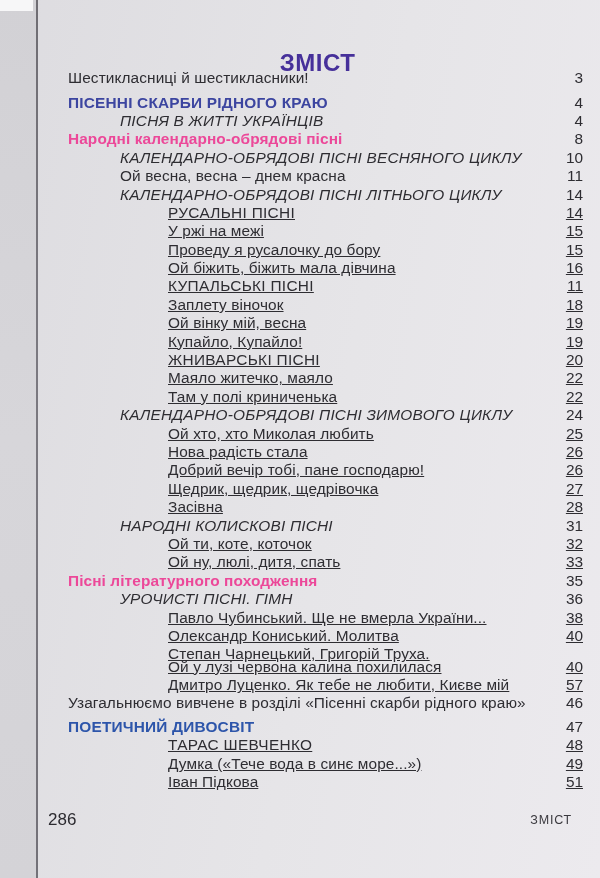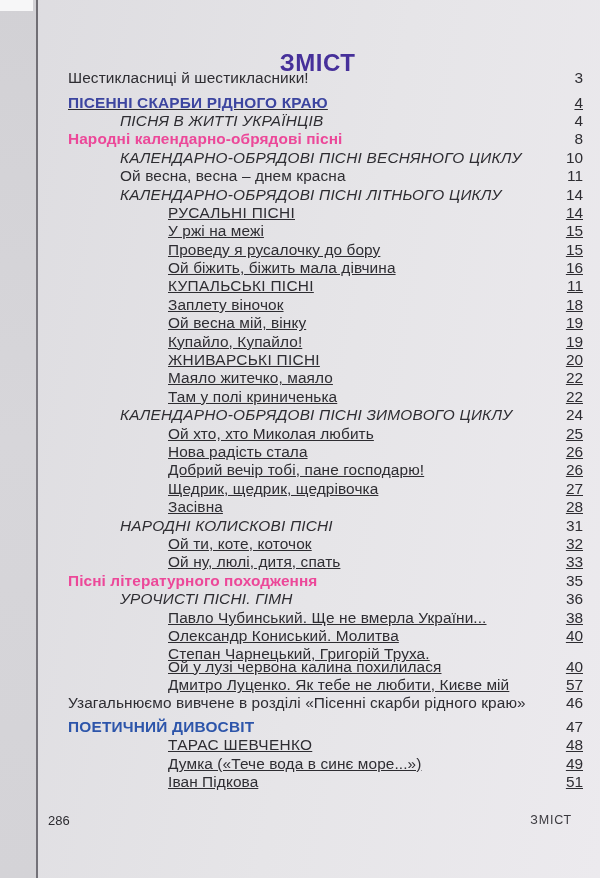--- a/index.html
+++ b/index.html
@@ -41,38 +41,38 @@
   .lv2{padding-left:100px;text-decoration:underline;}
   .s-bold .t{font-weight:700;color:#ec4899;}
   .s-italic-caps .t{font-style:italic;letter-spacing:.2px;text-align:right;}
   .s-caps .t{letter-spacing:.3px;}
   .s-blue1 .t{font-weight:700;color:var(--c-sec1,#3c45a0);letter-spacing:.2px;}
   .s-blue2 .t{font-weight:700;color:var(--c-sec2,#2d55aa);letter-spacing:.2px;}
   .footer{
     position:absolute;left:48px;top:811px;width:524px;height:18px;
     display:flex;align-items:center;justify-content:space-between;
   }
-  .footer .folio{font-size:13px;color:#2c2b30;}
+  .footer .folio{font-size:17px;color:#2c2b30;}
   .footer .running{font-size:12.5px;letter-spacing:.8px;color:#3a393e;}
 </style>
 </head>
 <body>
 
 <div class="gutter-strip"></div>
 <div class="gutter-notch"></div>
 <div class="gutter-line"></div>
 
 <h1 class="page-title">ЗМІСТ</h1>
 
 <div class="toc" id="toc">
     <div class="row lv0 s-plain">
     <span class="t">Шестикласниці й шестикласники!</span>
     <span class="p">3</span>
   </div>
-    <div class="row lv0 s-blue1" style="margin-top: 6px; text-decoration: underline;">
+    <div class="row lv0 s-blue1" style="margin-top: 6px;">
     <span class="t">ПІСЕННІ СКАРБИ РІДНОГО КРАЮ</span>
     <span class="p">4</span>
   </div>
     <div class="row lv1 s-italic-caps">
     <span class="t">ПІСНЯ В ЖИТТІ УКРАЇНЦІВ</span>
     <span class="p">4</span>
   </div>
     <div class="row lv0 s-bold">
     <span class="t">Народні календарно-обрядові пісні</span>
     <span class="p">8</span>
@@ -107,21 +107,21 @@
   </div>
     <div class="row lv2 s-caps">
     <span class="t">КУПАЛЬСЬКІ ПІСНІ</span>
     <span class="p">11</span>
   </div>
     <div class="row lv2 s-plain">
     <span class="t">Заплету віночок</span>
     <span class="p">18</span>
   </div>
     <div class="row lv2 s-plain">
-    <span class="t">Ой весна мій, вінку</span>
+    <span class="t">Ой вінку мій, весна</span>
     <span class="p">19</span>
   </div>
     <div class="row lv2 s-plain">
     <span class="t">Купайло, Купайло!</span>
     <span class="p">19</span>
   </div>
     <div class="row lv2 s-caps">
     <span class="t">ЖНИВАРСЬКІ ПІСНІ</span>
     <span class="p">20</span>
   </div>

